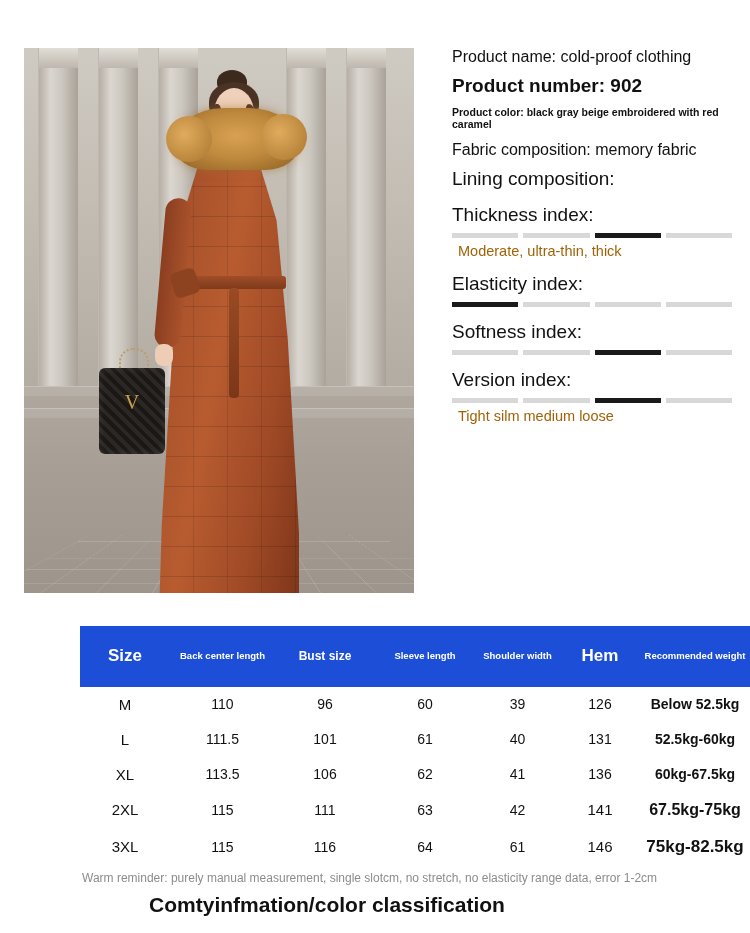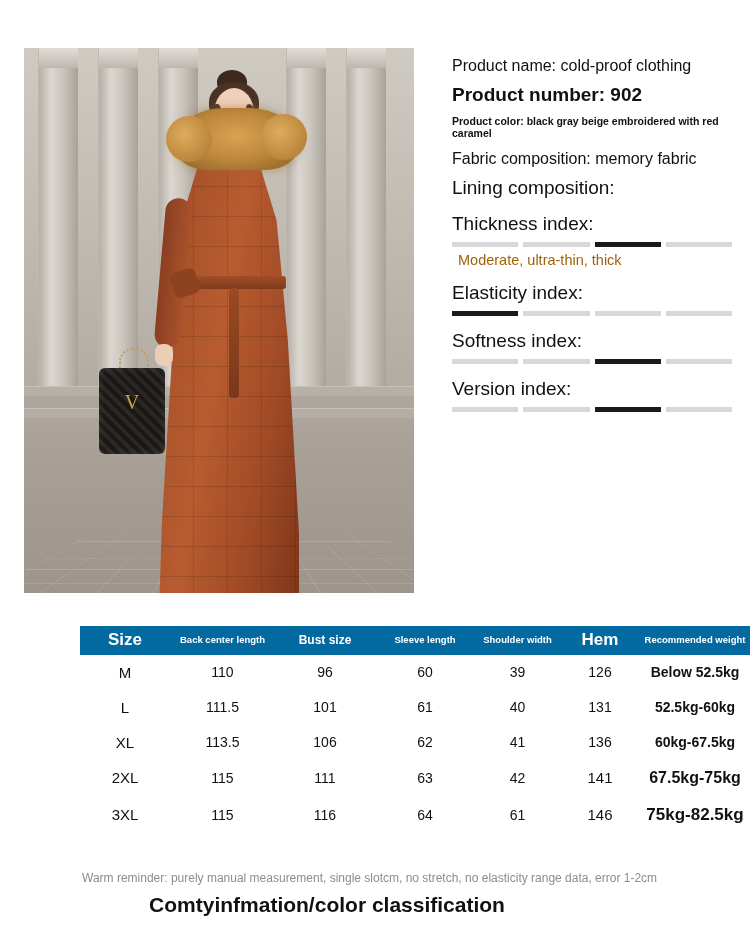--- a/index.html
+++ b/index.html
@@ -105,38 +105,38 @@
   .hand { position:absolute; left:131px; top:296px; width:18px; height:22px; background:#eecdb6; border-radius:8px; }
   .bag { position:absolute; left:75px; top:320px; width:66px; height:86px;
     background: repeating-linear-gradient(45deg,#2b2724 0 4px,#1a1715 4px 8px);
     border-radius:6px; box-shadow: inset 0 0 8px rgba(255,255,255,.1); }
   .bag-logo { position:absolute; left:50%; top:40%; transform: translate(-50%,-50%);
     color:#c9a24a; font-size:20px; font-family:"Liberation Serif", serif; }
   .bag-chain { position:absolute; left:95px; top:300px; width:30px; height:26px;
     border:2px dotted #b9a06a; border-bottom:none; border-radius:14px 14px 0 0; }
 
   
-  .info { position:absolute; left:452px; top:57px; width:280px; }
+  .info { position:absolute; left:452px; top:48px; width:280px; }
   .line { color:#111; margin: 0 0 9px 0; }
   .l-mid   { font-size: 16px; }
   .l-big   { font-size: 19px; }
   .l-tiny  { font-size: 10.5px; line-height: 1.15; }
 
   .idx-title { font-size: 19px; color:#111; margin: 14px 0 7px 0; }
   .bars { display:flex; gap:5px; margin-bottom: 5px; }
   .bar { height:5px; flex:1 1 0; background:#d8d8d8; }
   .bar.on { background:#1a1a1a; }
   .idx-caption { font-size: 14.5px; color:#a16207; margin: 0 0 4px 6px; }
   .idx-caption.sm { font-size: 12.5px; }
 
   
   .table-wrap { position:absolute; left:80px; top:626px; width:670px; }
   table { border-collapse: collapse; width: 670px; }
   thead th {
-    background:#0369a1; color:#fff; padding: 5px 2px;
+    background:#1d4ed8; color:#fff; padding: 21px 2px;
     font-weight: bold; text-align:center; line-height:1.1;
   }
   thead th.size-h { font-size: 17px; }
   thead th.hem-h  { font-size: 17px; }
   thead th.small-h { font-size: 9.5px; }
   thead th.mid-h { font-size: 12px; }
   tbody td { text-align:center; padding: 9px 2px; color:#111; }
   td.c-size { font-size: 15px; }
   td.c-num { font-size: 14px; }
   td.c-hem { font-size: 14px; }
@@ -250,20 +250,21 @@
       </div>
 
       <div>
         <div class="idx-title">Version index:</div>
         <div class="bars">
           <div class="bar"></div>
           <div class="bar"></div>
           <div class="bar on"></div>
           <div class="bar"></div>
         </div>
+        <div class="idx-caption">Tight silm medium loose</div>
       </div>
 
     </div>
   </div>
 
   <div class="table-wrap">
     <table>
       <thead>
         <tr>
           <th class="size-h" style="width:90px;">Size</th>

